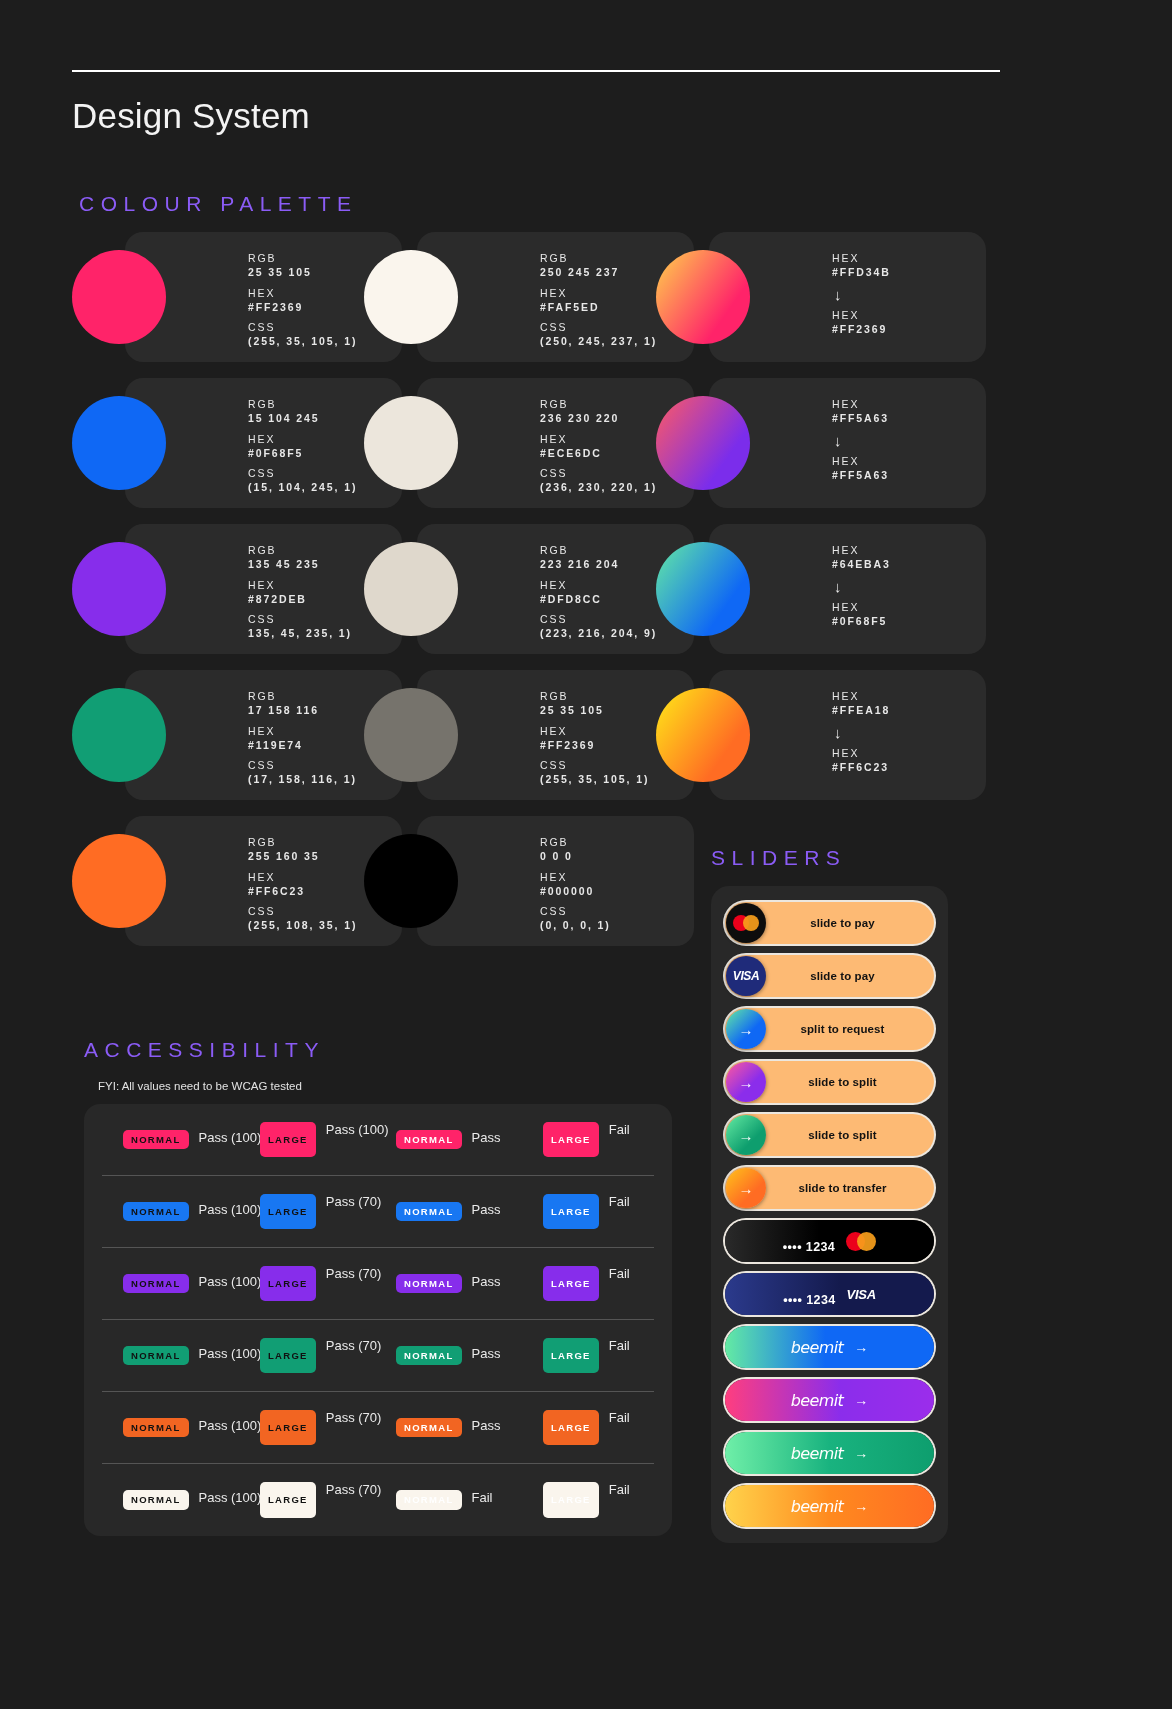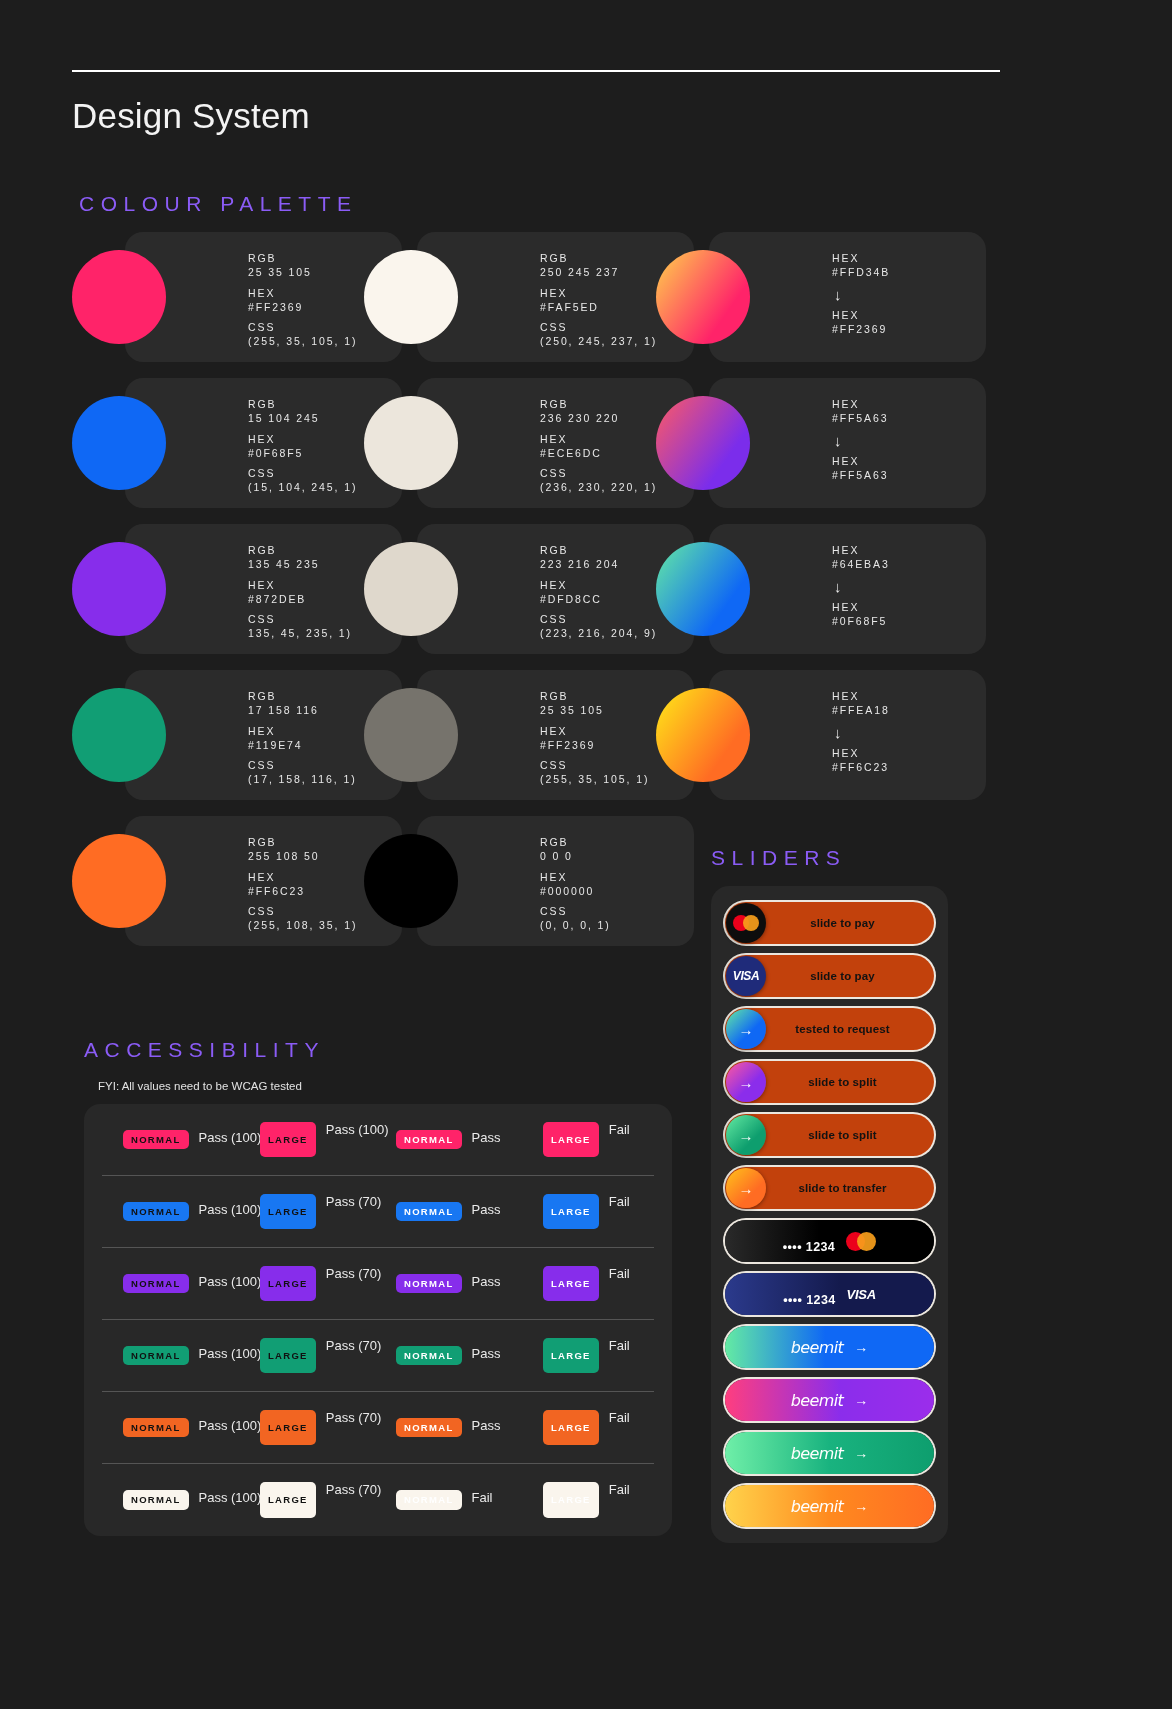--- a/index.html
+++ b/index.html
@@ -81,21 +81,21 @@
     color: #e8e8e8;
     line-height: 1.32;
     white-space: nowrap;
   }
   .swatch-info.c0 { left: 176px; }
   .swatch-info.c1 { left: 468px; }
   .swatch-info.c2 { left: 760px; }
 
   .info-block { margin-bottom: 7px; }
   .info-label { display: block; }
-  .info-value { display: block; }
+  .info-value { display: block; font-weight: bold; }
   .grad-arrow {
     display: block;
     font-size: 15px;
     letter-spacing: 0;
     line-height: 1.1;
     margin: 2px 0 6px 2px;
     color: #e8e8e8;
   }
 
   
@@ -155,21 +155,21 @@
     border-radius: 18px;
     padding: 16px 14px;
   }
   .slider {
     position: relative;
     height: 42px;
     border-radius: 21px;
     margin-bottom: 11px;
     display: flex;
     align-items: center;
-    background: #c2410c;
+    background: #fdba74;
     box-shadow: 0 0 0 2px #ece7df;
   }
   .slider:last-child { margin-bottom: 0; }
 
   .knob {
     position: absolute;
     left: 1px;
     width: 40px; height: 40px;
     border-radius: 50%;
     display: flex;
@@ -442,21 +442,21 @@
             <span class="info-value">#FF6C23</span>
           </div>
         </div>
       </div>
       <div class="pal-row">
         <div class="swatch-card c0"></div>
         <div class="swatch-circle c0" style="background: rgb(255, 108, 35);"></div>
         <div class="swatch-info c0">
           <div class="info-block">
             <span class="info-label">RGB</span>
-            <span class="info-value">255 108 50</span>
+            <span class="info-value">255 160 35</span>
           </div>
           <div class="info-block">
             <span class="info-label">HEX</span>
             <span class="info-value">#FF6C23</span>
           </div>
           <div class="info-block">
             <span class="info-label">CSS</span>
             <span class="info-value">(255, 108, 35, 1)</span>
           </div>
         </div>
@@ -604,21 +604,21 @@
       <div class="slider">
         <div class="knob" style="background: rgb(31, 43, 122);">
           <span class="visa-knob">VISA</span>
         </div>
         <span class="slider-label">slide to pay</span>
       </div>
       <div class="slider">
         <div class="knob" style="background: linear-gradient(135deg, rgb(100, 235, 163) 0%, rgb(15, 104, 245) 60%);">
           <span class="knob-arrow">→</span>
         </div>
-        <span class="slider-label">tested to request</span>
+        <span class="slider-label">split to request</span>
       </div>
       <div class="slider">
         <div class="knob" style="background: linear-gradient(135deg, rgb(255, 90, 158) 0%, rgb(139, 45, 235) 60%);">
           <span class="knob-arrow">→</span>
         </div>
         <span class="slider-label">slide to split</span>
       </div>
       <div class="slider">
         <div class="knob" style="background: linear-gradient(135deg, rgb(100, 235, 163) 0%, rgb(14, 158, 110) 65%);">
           <span class="knob-arrow">→</span>

